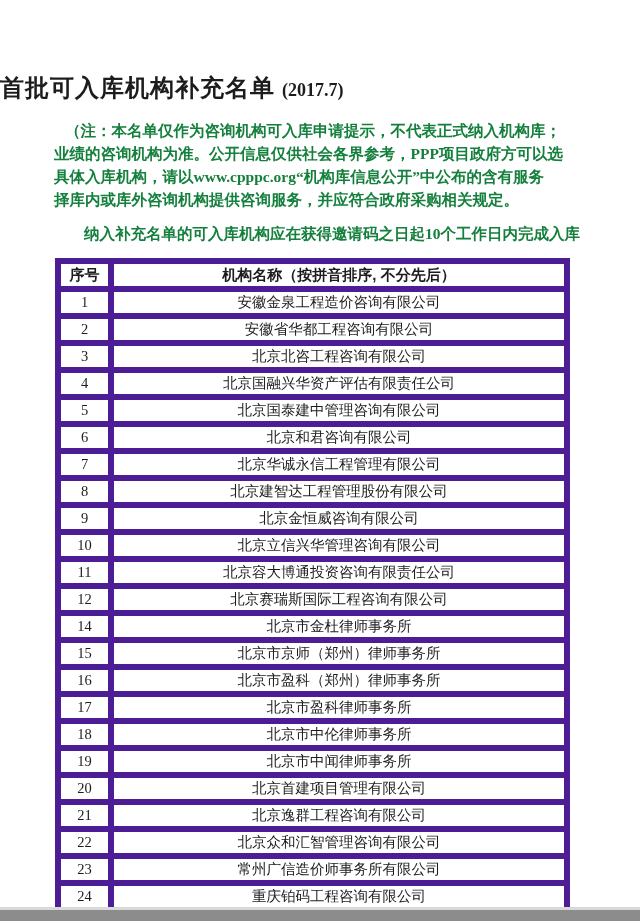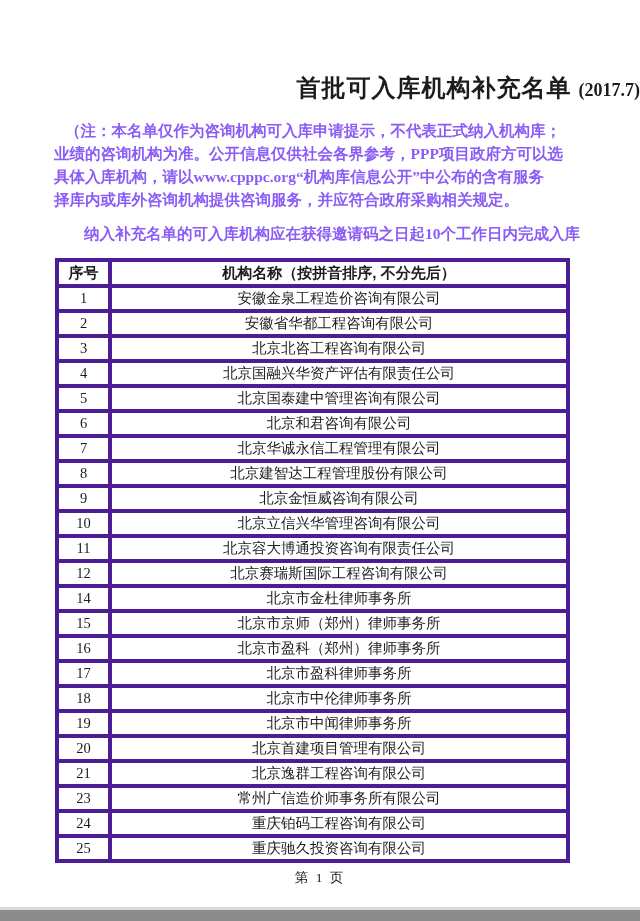--- a/index.html
+++ b/index.html
@@ -8,21 +8,21 @@
     background: #ffffff;
     font-family: "Liberation Serif", "DejaVu Serif", serif;
     color: #1c1c1c;
     position: relative;
     overflow: hidden;
   }
   .page { position: absolute; inset: 0; }
 
   .title {
     margin: 72px 0 0 0;
-    text-align: right;
+    text-align: left;
     font-size: 24px;
     font-weight: bold;
     letter-spacing: 1px;
     white-space: nowrap;
   }
   .title .suffix { font-size: 18px; letter-spacing: 0; }
 
   .note {
     width: 532px;
     margin: 15px auto 0 auto;
@@ -38,21 +38,21 @@
   .para2 { margin-top: 11px; }
 
   table.inst {
     margin: 13px 0 0 55px;
     width: 515px;
     border-collapse: collapse;
     table-layout: fixed;
     border: 2px solid #3f3f3f;
   }
   table.inst th, table.inst td {
-    border: 4px solid #4c1d95;
+    border: 6px solid #4c1d95;
     height: 21px;
     padding: 0;
     text-align: center;
     vertical-align: middle;
     overflow: hidden;
     white-space: nowrap;
     margin-left: 24px;
   }
   table.inst th {
     font-family: "Liberation Sans", "DejaVu Sans", sans-serif;
@@ -79,21 +79,21 @@
     border-top: 3px solid #d9d9d9;
   }
 </style>
 </head>
 <body>
 
 <div class="page">
 
   <h1 class="title"><span>首批可入库机构补充名单</span> <span class="suffix">(2017.7)</span></h1>
 
-  <div class="note" style="color: #8b5cf6;">
+  <div class="note" style="color: #15803d;">
     <div id="note-p1">
         <div class="note-line indent1">（注：本名单仅作为咨询机构可入库申请提示，不代表正式纳入机构库；</div>
         <div class="note-line">业绩的咨询机构为准。公开信息仅供社会各界参考，PPP项目政府方可以选</div>
         <div class="note-line">具体入库机构，请以www.cpppc.org“机构库信息公开”中公布的含有服务</div>
         <div class="note-line">择库内或库外咨询机构提供咨询服务，并应符合政府采购相关规定。</div>
       </div>
     <div class="para2" id="note-p2">
         <div class="note-line indent2">纳入补充名单的可入库机构应在获得邀请码之日起10个工作日内完成入库</div>
       </div>
   </div>
@@ -184,20 +184,24 @@
         </tr>
         <tr>
           <td class="no-cell">20</td>
           <td>北京首建项目管理有限公司</td>
         </tr>
         <tr>
           <td class="no-cell">21</td>
           <td>北京逸群工程咨询有限公司</td>
         </tr>
         <tr>
+          <td class="no-cell">22</td>
+          <td>北京众和汇智管理咨询有限公司</td>
+        </tr>
+        <tr>
           <td class="no-cell">23</td>
           <td>常州广信造价师事务所有限公司</td>
         </tr>
         <tr>
           <td class="no-cell">24</td>
           <td>重庆铂码工程咨询有限公司</td>
         </tr>
         <tr>
           <td class="no-cell">25</td>
           <td>重庆驰久投资咨询有限公司</td>

